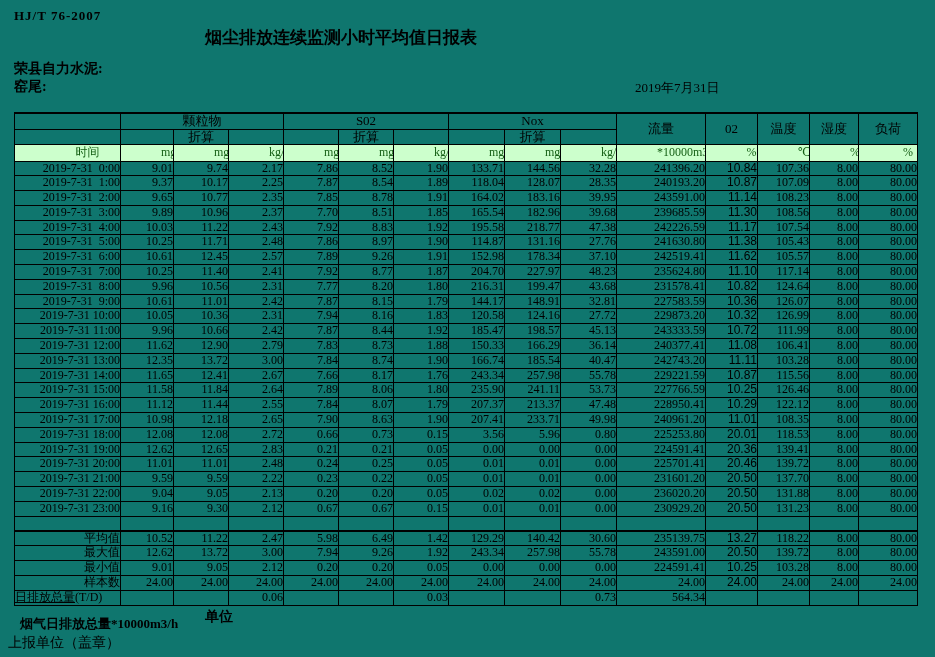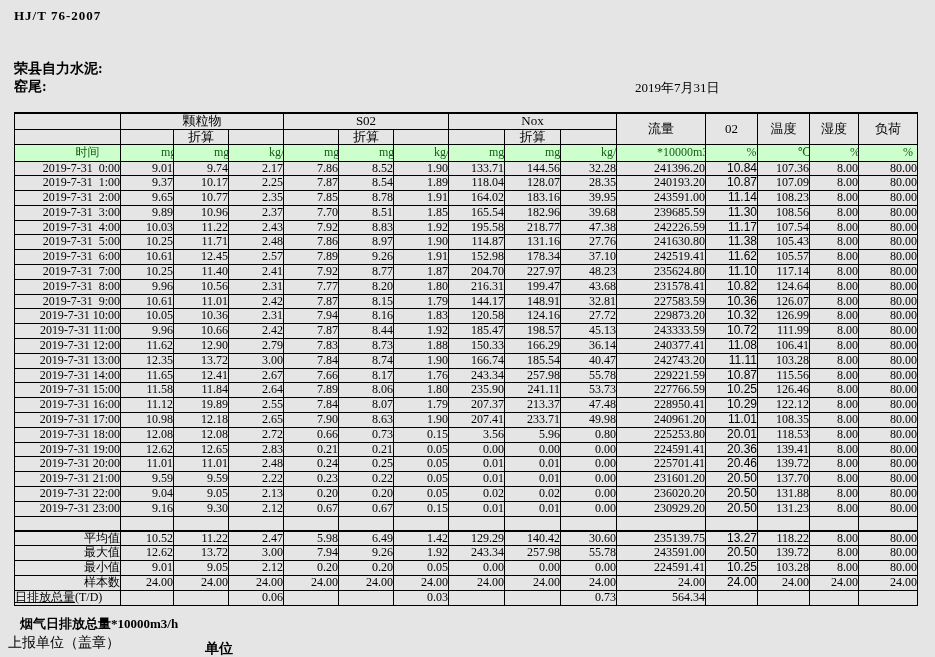--- a/index.html
+++ b/index.html
@@ -1,16 +1,16 @@
 <!DOCTYPE html>
 <html><head>
 <meta charset="utf-8">
 <style>
   html,body{margin:0;padding:0;background:#fff;}
-  .page{position:relative;width:935px;height:657px;background:#e5e5e5;overflow:hidden;
+  .page{position:relative;width:935px;height:657px;background:#0f766e;overflow:hidden;
         font-family:"Liberation Serif","DejaVu Serif",serif;color:#000;}
   .std{position:absolute;left:14px;top:8px;font-size:13px;font-weight:bold;letter-spacing:1px;}
   .title{position:absolute;left:205px;top:26px;font-size:17px;font-weight:bold;}
   .company{position:absolute;left:14px;top:60px;font-size:14px;font-weight:bold;}
   .location{position:absolute;left:14px;top:78px;font-size:14px;font-weight:bold;}
   .date{position:absolute;left:635px;top:79px;font-size:13px;}
   table.report{position:absolute;left:14px;top:112px;border-collapse:collapse;table-layout:fixed;
         width:903px;font-size:12px;}
   table.report{border-top:2px solid #000;}
   table.report td{border:1px solid #000;height:13.8px;line-height:13.8px;padding:0;overflow:hidden;
@@ -22,27 +22,28 @@
   td.num{text-align:right;padding-right:7px;}
   td.o2col{font-family:"Liberation Sans","DejaVu Sans",sans-serif;font-size:11.5px;}
   tr.spacer td{height:13px;}
   tr.thick td{border-top:2px solid #000;}
   td.slabel{text-align:right;padding-right:3px;}
   td.tlabel{text-align:left;border-left:none;border-bottom:none;padding-left:0;}
   td.tlabel .ul{text-decoration:underline;}
   td.ghost{border:none;}
   .fnote{position:absolute;left:20px;top:615px;font-size:13px;font-weight:bold;}
   .freport{position:absolute;left:8px;top:634px;font-size:14px;font-weight:normal;}
-  .funit{position:absolute;left:205px;top:608px;font-size:14px;font-weight:bold;margin-top:32px;}
+  .funit{position:absolute;left:205px;top:608px;font-size:14px;font-weight:bold;}
 </style>
 </head>
 <body>
 
 <div class="page">
   <div class="std">HJ/T  76-2007</div>
+  <div class="title">烟尘排放连续监测小时平均值日报表</div>
   <div class="company">荣县自力水泥:</div>
   <div class="location">窑尾:</div>
   <div class="date">2019年7月31日</div>
 
   <table class="report">
     <colgroup>
       <col style="width:106px">
         <col style="width:53px">
         <col style="width:55px">
         <col style="width:55px">
@@ -369,21 +370,21 @@
           <td class="num">53.73</td>
           <td class="num">227766.59</td>
           <td class="num o2col">10.25</td>
           <td class="num">126.46</td>
           <td class="num">8.00</td>
           <td class="num">80.00</td>
         </tr>
         <tr>
           <td class="time">2019-7-31 16:00</td>
           <td class="num">11.12</td>
-          <td class="num">19.89</td>
+          <td class="num">11.44</td>
           <td class="num">2.55</td>
           <td class="num">7.84</td>
           <td class="num">8.07</td>
           <td class="num">1.79</td>
           <td class="num">207.37</td>
           <td class="num">213.37</td>
           <td class="num">47.48</td>
           <td class="num">228950.41</td>
           <td class="num o2col">10.29</td>
           <td class="num">122.12</td>

